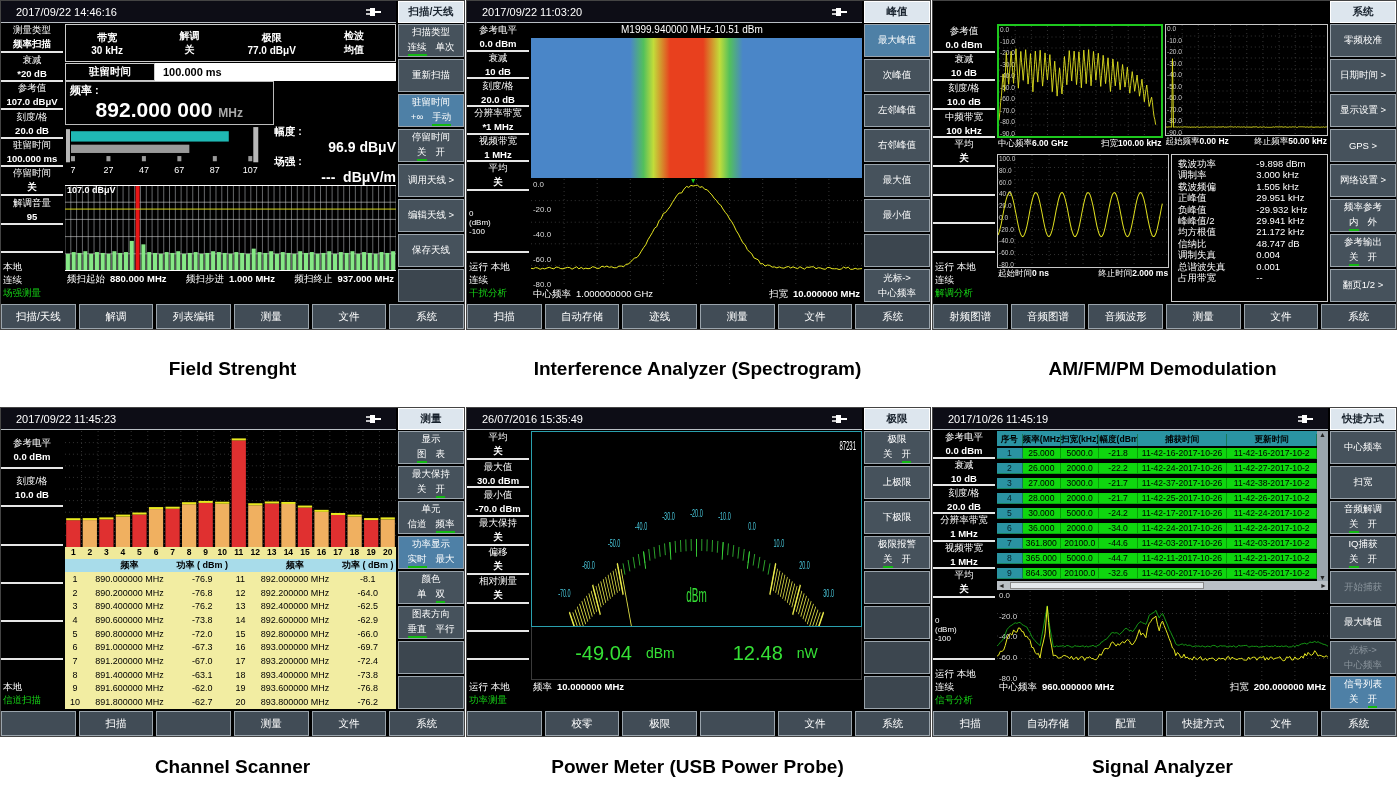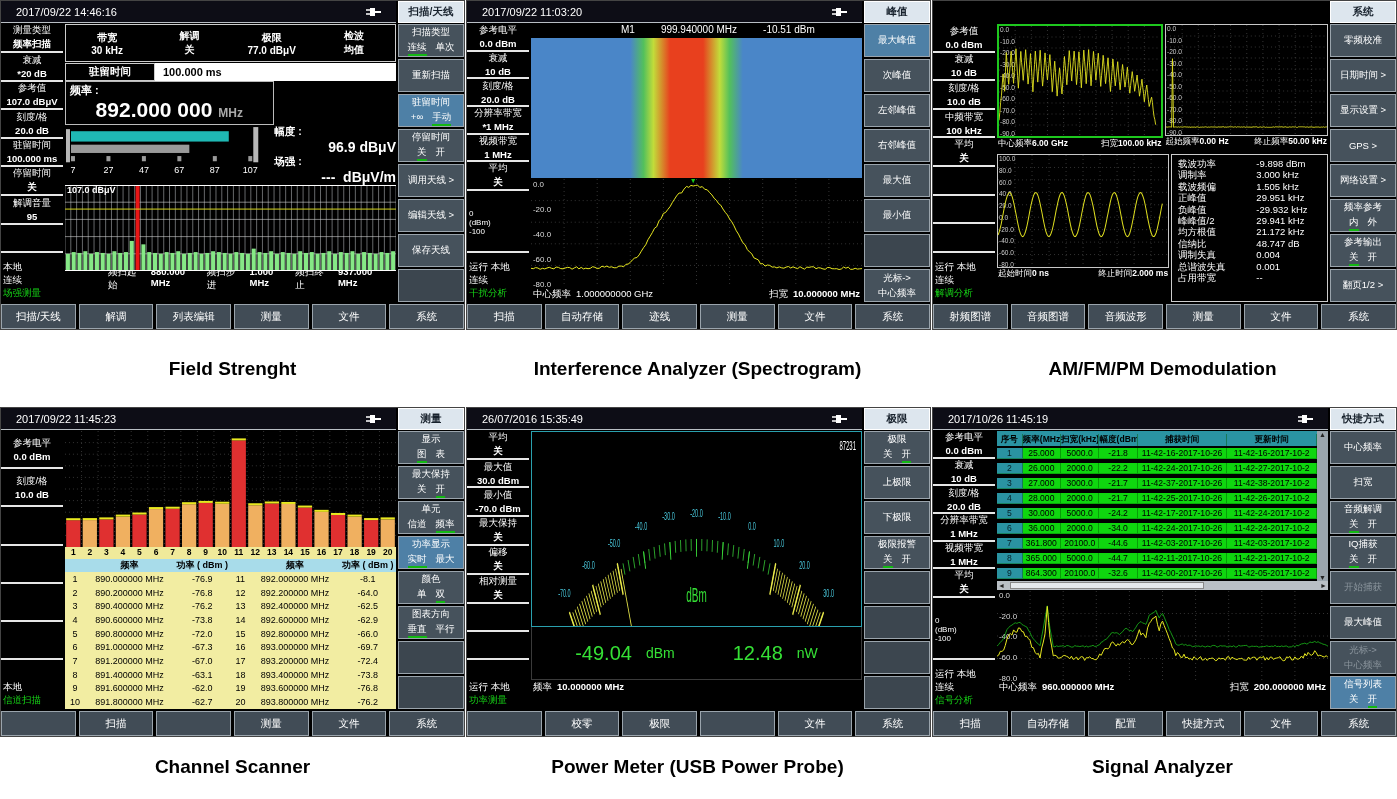--- a/index.html
+++ b/index.html
@@ -54,24 +54,24 @@
   .fs-freqlabel{font-size:11px;font-weight:bold;}
   .fs-freqval{font-size:21px;font-weight:bold;text-align:center;}
   .fs-frequnit{font-size:12px;color:#aaa;}
   .fs-gaugerow{height:58px;display:flex;}
   .fs-gauge{width:62%;position:relative;}
   .fs-ampbox{flex:1;color:#fff;padding-left:4px;}
   .fs-amplabel{font-size:10.5px;font-weight:bold;}
   .fs-ampval{font-size:14px;font-weight:bold;text-align:right;}
   .fs-spectrum{height:86px;position:relative;margin-top:2px;}
   .fs-ref{position:absolute;left:2px;top:0;color:#fff;font-size:9px;font-weight:bold;z-index:2;}
-  .p1footer{height:16px;justify-content:space-between;padding:0 2px;margin-left:41px;}
+  .p1footer{height:16px;justify-content:space-between;padding:0 2px;}
   
   .p2main{display:flex;flex-direction:column;}
-  .p2-marker{height:14px;color:#fff;font-size:10px;display:flex;gap:26px;padding-left:90px;}
+  .p2-marker{height:14px;color:#fff;font-size:10px;display:flex;padding-left:90px;}
   .p2-waterfall{height:140px;
     background:linear-gradient(90deg,#4a86c8 0%,#4a86c8 30%,#53c05c 34%,#c2dc3a 37%,#e8401e 42%,#e8401e 52%,#c2dc3a 57%,#53c05c 60%,#4a86c8 64%,#4a86c8 100%);}
   .p2-chart{height:108px;position:relative;margin-top:1px;}
   .cursor-lab{position:absolute;left:21%;top:24%;color:#fff;font-size:11px;font-weight:bold;line-height:1.7;}
   .p2footer{height:14px;justify-content:space-between;padding:0 2px;}
   
   .p3main{display:flex;flex-direction:column;gap:3px;}
   .p3row{display:flex;gap:2px;}
   .p3block{display:flex;flex-direction:column;}
   .minichart{position:relative;}

